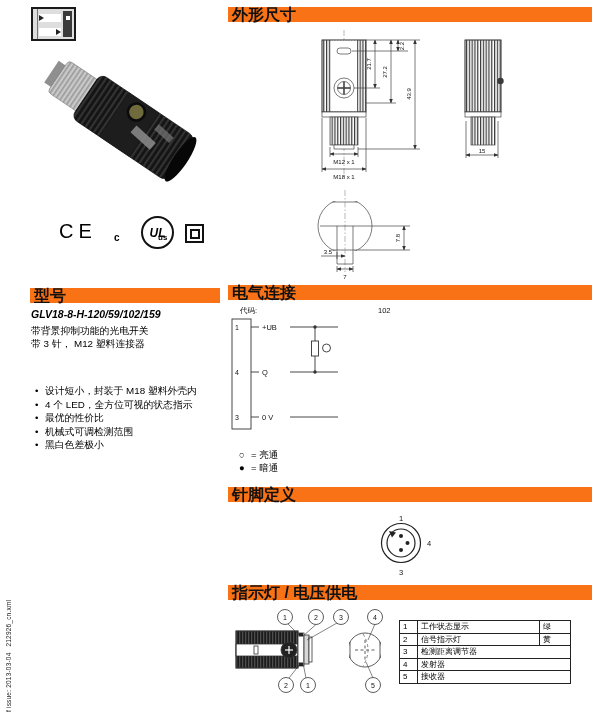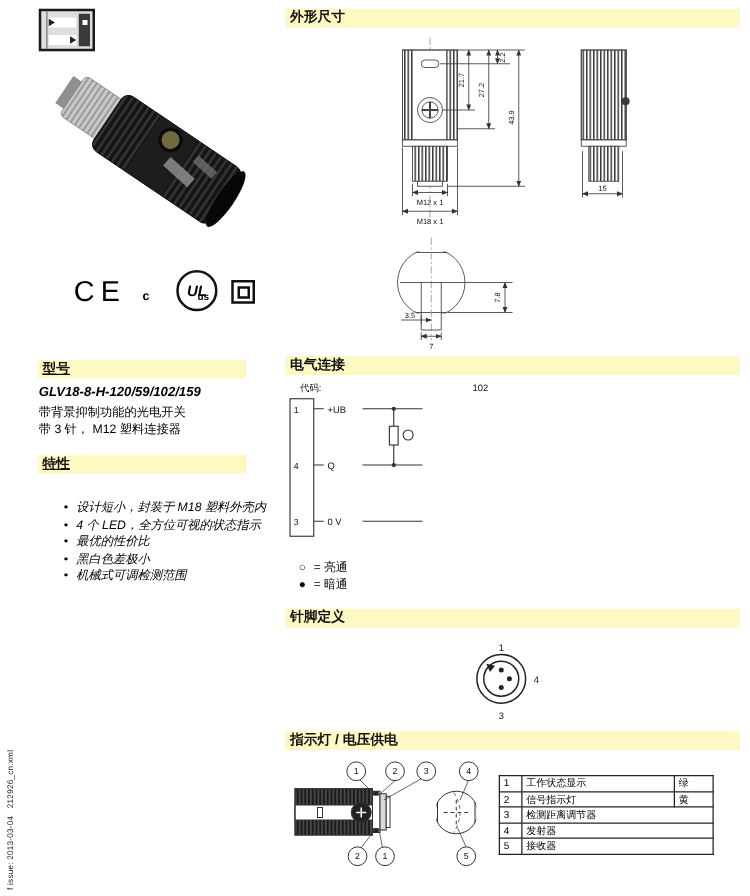--- a/index.html
+++ b/index.html
@@ -1,29 +1,29 @@
 <!DOCTYPE html>
 <html><head>
 <meta charset="utf-8">
 <style>
   html,body{margin:0;padding:0;background:#fff;}
   .page{position:relative;width:600px;height:717px;background:#ffffff;overflow:hidden;
         font-family:"Liberation Sans","DejaVu Sans",sans-serif;color:#000;}
-  .sec-header{position:absolute;background:#fef9c3;font-weight:bold;font-size:11px;
+  .sec-header{position:absolute;background:#f97316;font-weight:bold;font-size:16px;
               line-height:15px;height:15px;padding-left:4px;box-sizing:border-box;color:#111;}
-  .col-l{left:30px;width:167px;text-decoration:underline;}
+  .col-l{left:30px;width:190px;}
   .col-r{left:228px;width:364px;}
   .txt{position:absolute;font-size:9.8px;line-height:13px;}
   .model-name{font-weight:bold;font-size:10.5px;font-style:italic;}
   .para{text-align:justify;line-height:13.4px;}
-  ul.feat{position:absolute;margin:16px;padding:0;list-style:none;font-size:9.8px;line-height:13.6px;font-style:italic;}
+  ul.feat{position:absolute;margin:0;padding:0;list-style:none;font-size:9.8px;line-height:13.6px;}
   ul.feat li{padding-left:12px;position:relative;}
   ul.feat li::before{content:"•";position:absolute;left:2px;top:0;}
   
-  .ce{position:absolute;font-size:23px;letter-spacing:5px;font-weight:400;}
+  .ce{position:absolute;font-size:20px;letter-spacing:5px;font-weight:400;}
   .ulmark{position:absolute;width:60px;height:34px;}
   .ulmark .circ{position:absolute;left:31px;top:0;width:29px;height:29px;border:2.2px solid #111;
                 border-radius:50%;display:flex;align-items:center;justify-content:center;
                 font-weight:bold;font-style:italic;font-size:12px;}
   .ulmark .pre{position:absolute;left:4px;top:16px;font-size:10px;font-weight:bold;}
   .ulmark .suf{position:absolute;left:48px;top:17px;font-size:8px;font-weight:bold;}
   .sq2{position:absolute;width:15px;height:15px;border:2px solid #111;display:flex;
        align-items:center;justify-content:center;}
   .sq2 .inner{width:6px;height:6px;border:2px solid #111;}
   
@@ -99,27 +99,26 @@
   </div>
   <div class="sq2" style="left:185px;top:224px;">
     <div class="inner"></div>
   </div>
 
   <div class="sec-header col-l" style="top:288px;">型号</div>
   <div class="txt model-name" style="left:31px;top:308px;">GLV18-8-H-120/59/102/159</div>
   <div class="txt" style="left:31px;top:324px;">带背景抑制功能的光电开关</div>
   <div class="txt" style="left:31px;top:337px;">带 3 针， M12 塑料连接器</div>
 
-  <div class="sec-header col-l" style="top:364px;">特性</div>
   <ul class="feat" style="left:33px;top:384px;width:186px;">
     <li>设计短小，封装于 M18 塑料外壳内</li>
     <li>4 个 LED，全方位可视的状态指示</li>
     <li>最优的性价比</li>
+    <li>机械式可调检测范围</li>
     <li>黑白色差极小</li>
-    <li>机械式可调检测范围</li>
   </ul>
 
 
   <div class="sec-header col-r" style="top:7px;">外形尺寸</div>
 
   <svg style="position:absolute;left:228px;top:26px;" width="364" height="256" viewBox="0 0 364 256">
     <defs>
       <pattern id="thr" width="2.8" height="8" patternUnits="userSpaceOnUse">
         <rect width="2.8" height="8" fill="#fff"></rect>
           <rect width="1.2" height="8" fill="#3a3a3a"></rect>

